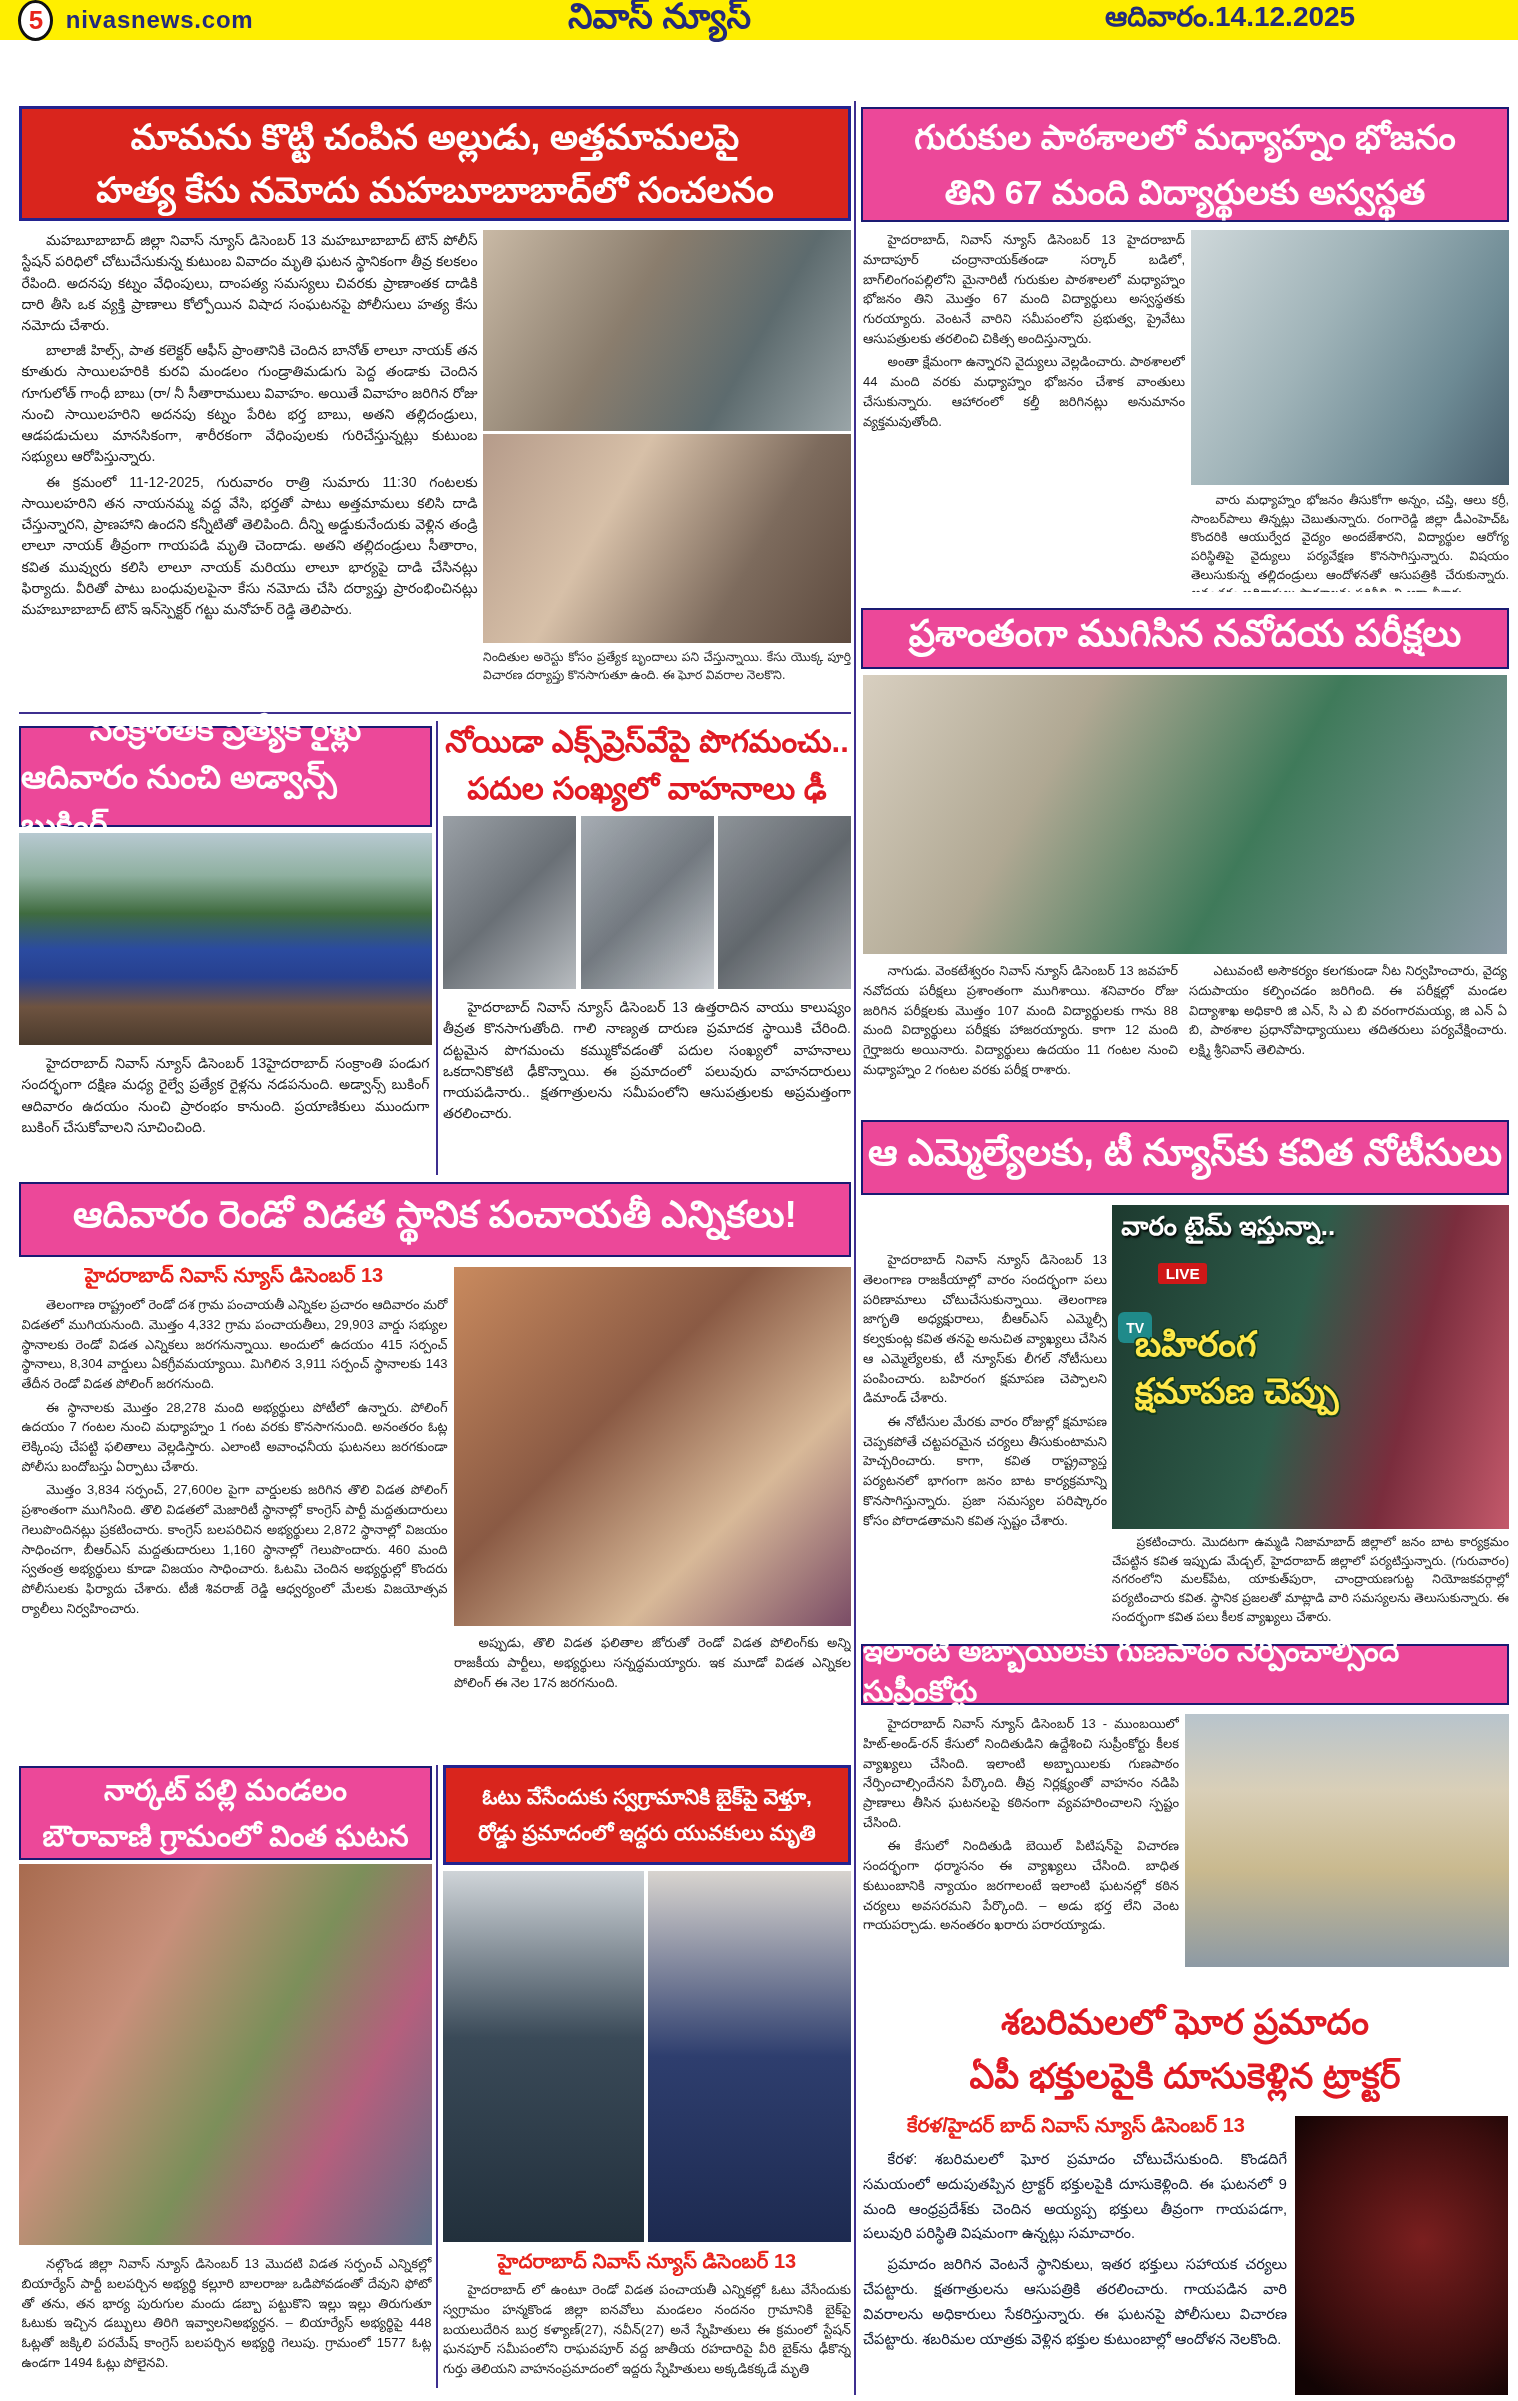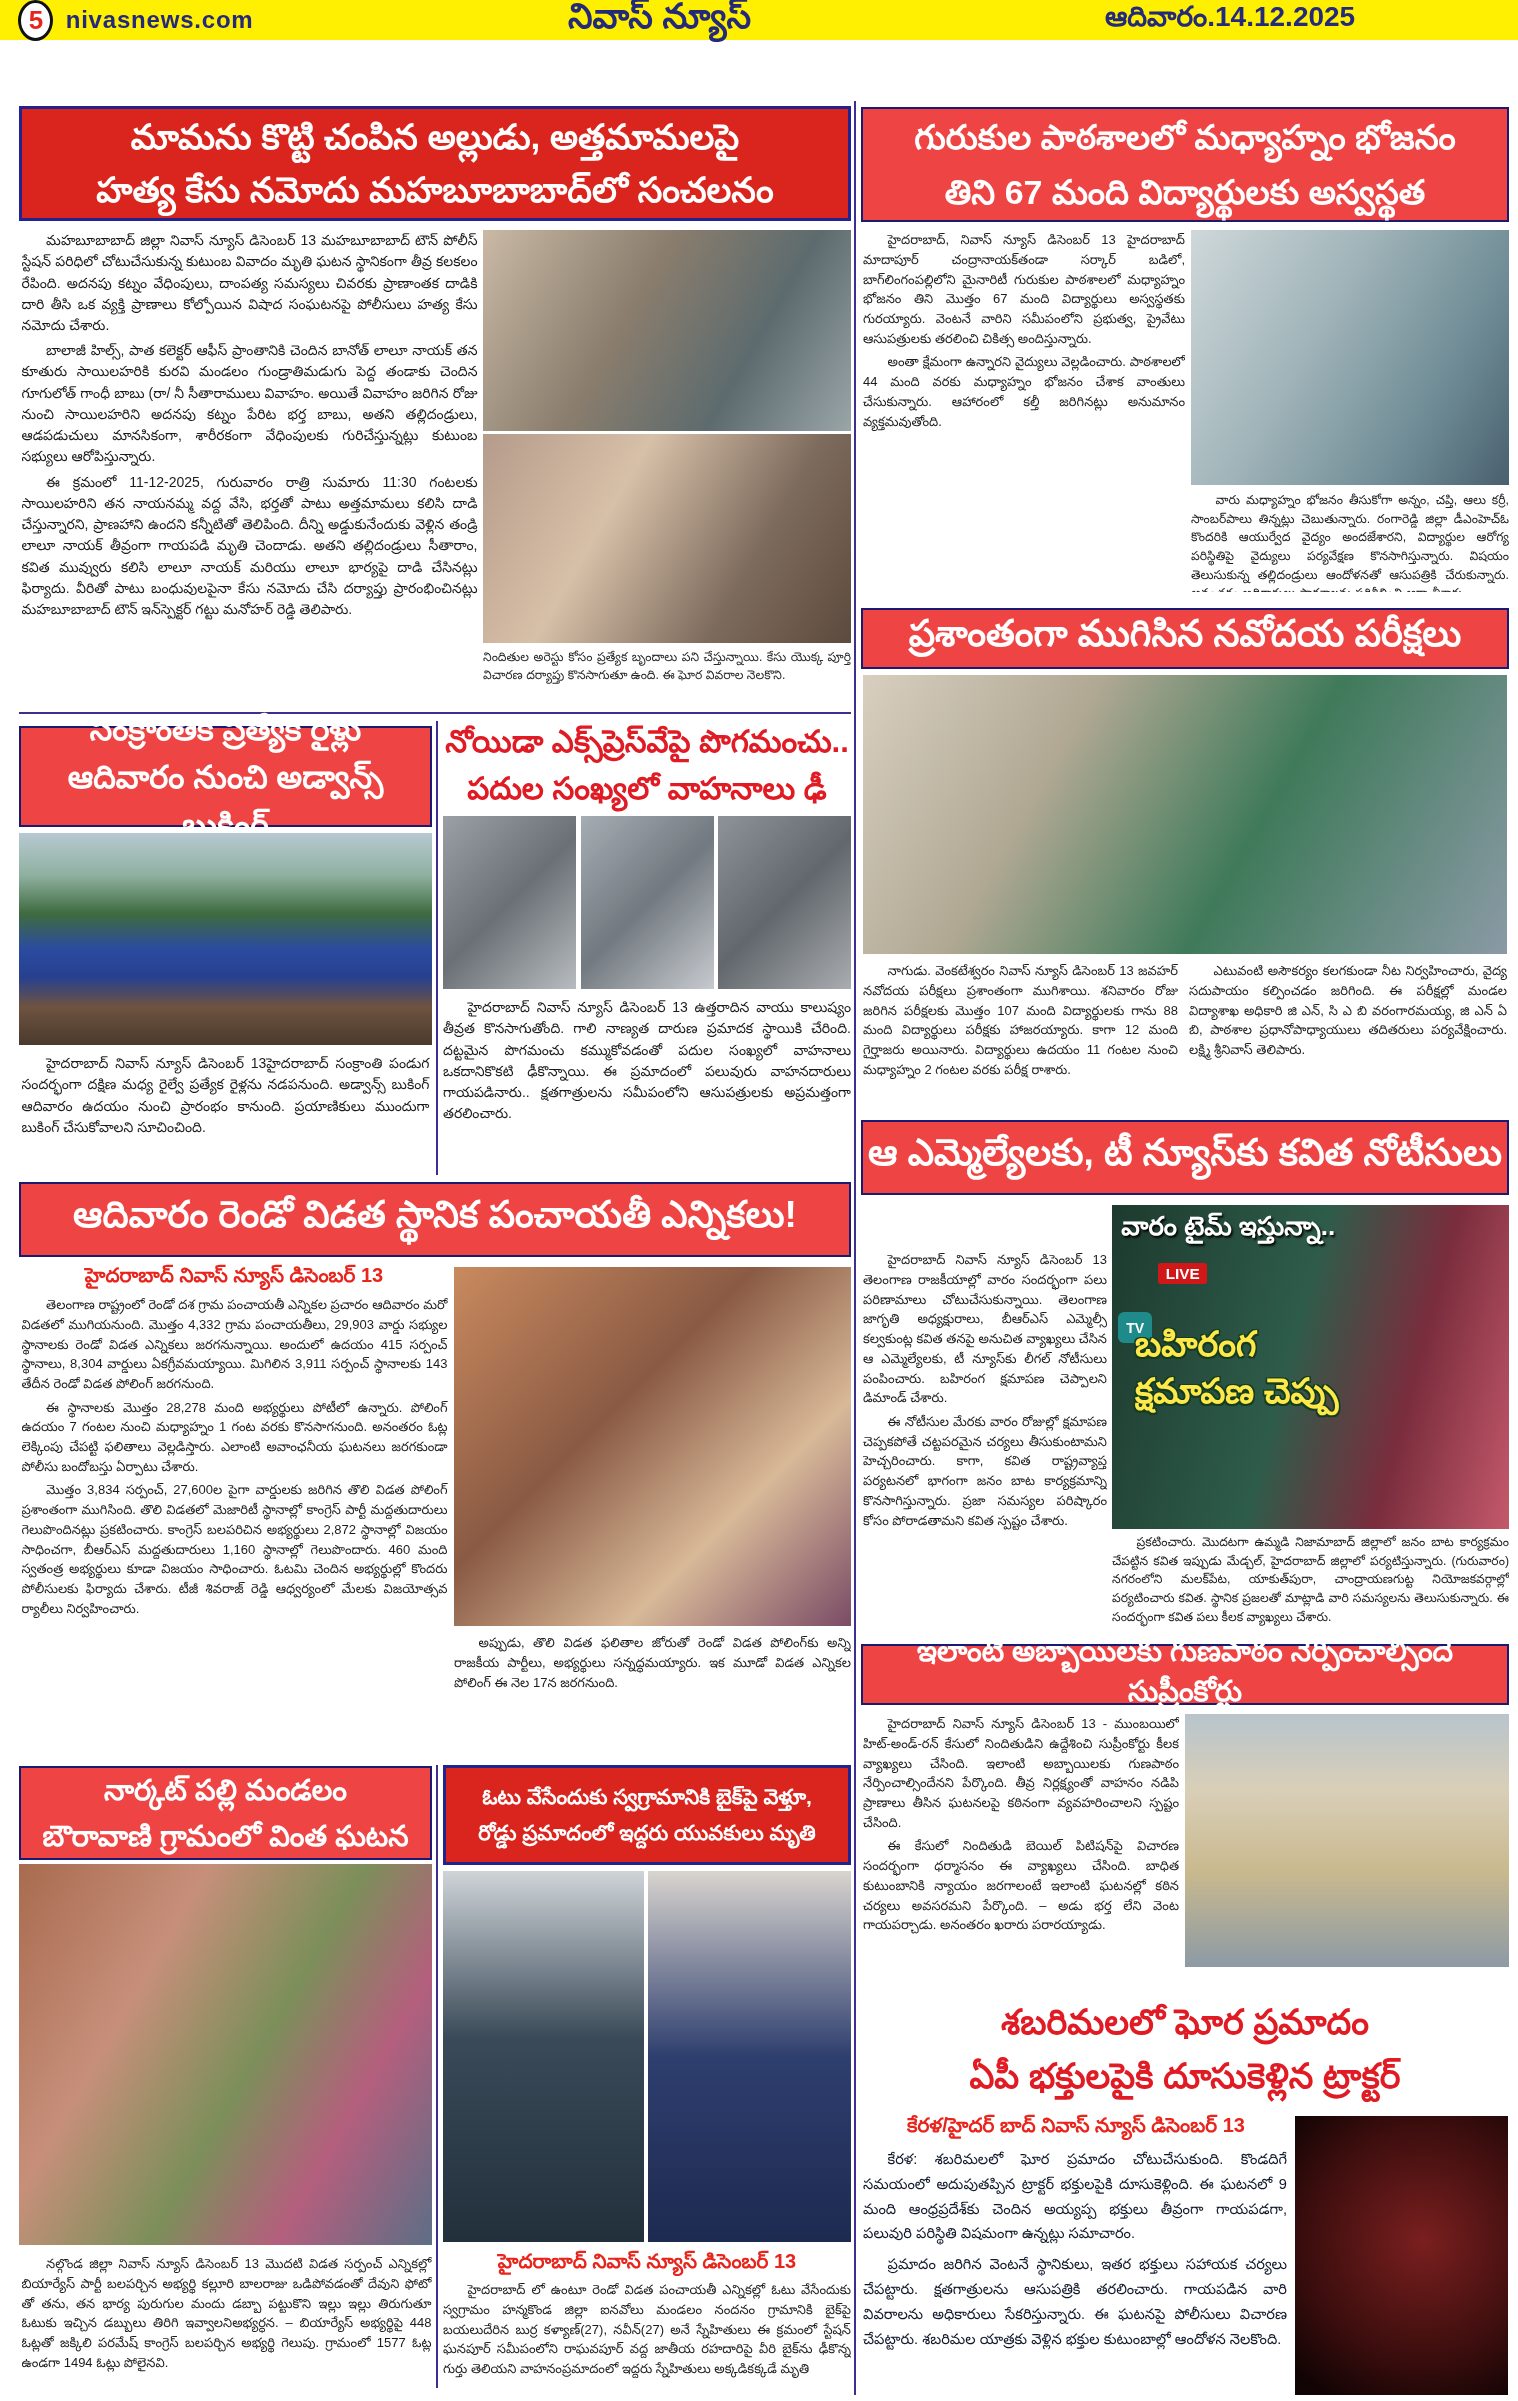--- a/index.html
+++ b/index.html
@@ -10,23 +10,23 @@
 
   
   .masthead-bar{background:#ffef00;display:flex;align-items:center}
   .badge{width:35px;height:41px;background:#ffffff;border:3.1px solid #111;border-radius:50%;
          display:flex;align-items:center;justify-content:center;color:#e8251d;font-size:26px;font-weight:bold}
   .site{color:#232a7c;font-size:24px;font-weight:bold;letter-spacing:0.8px}
   .masthead{color:#232a7c;font-size:35px;font-weight:bold}
   .edition-date{color:#232a7c;font-size:28px;font-weight:bold}
 
   
-  .banner{display:flex;flex-direction:column;justify-content:center;align-items:center;text-align:center;
+  .banner{display:flex;flex-direction:column;justify-content:center;align-items:center;text-align:left;
           color:#ffffff;font-weight:bold}
-  .banner.blue{background:#ef4444;border:2.3px solid #1a1a72}
+  .banner.blue{background:#ec4899;border:2.3px solid #1a1a72}
   .banner.redbg{background:#d9251d;border:3.1px solid #23238f}
   .redhead{color:#e01b24;font-weight:bold;text-align:center;display:flex;flex-direction:column;justify-content:center}
 
   
   .body-text{font-size:14px;line-height:1.52;text-align:justify;color:#1c1c1c}
   .body-text p{text-indent:24.6px;margin-bottom:3.8px}
   .dateline{color:#e8251d;font-weight:bold;text-align:center}
   .caption{font-size:12.3px;line-height:1.5;text-align:justify;color:#2a2a2a}
   .red-body{color:#0f172a}
   .red-body p{text-indent:24.6px;margin-bottom:6.1px}

